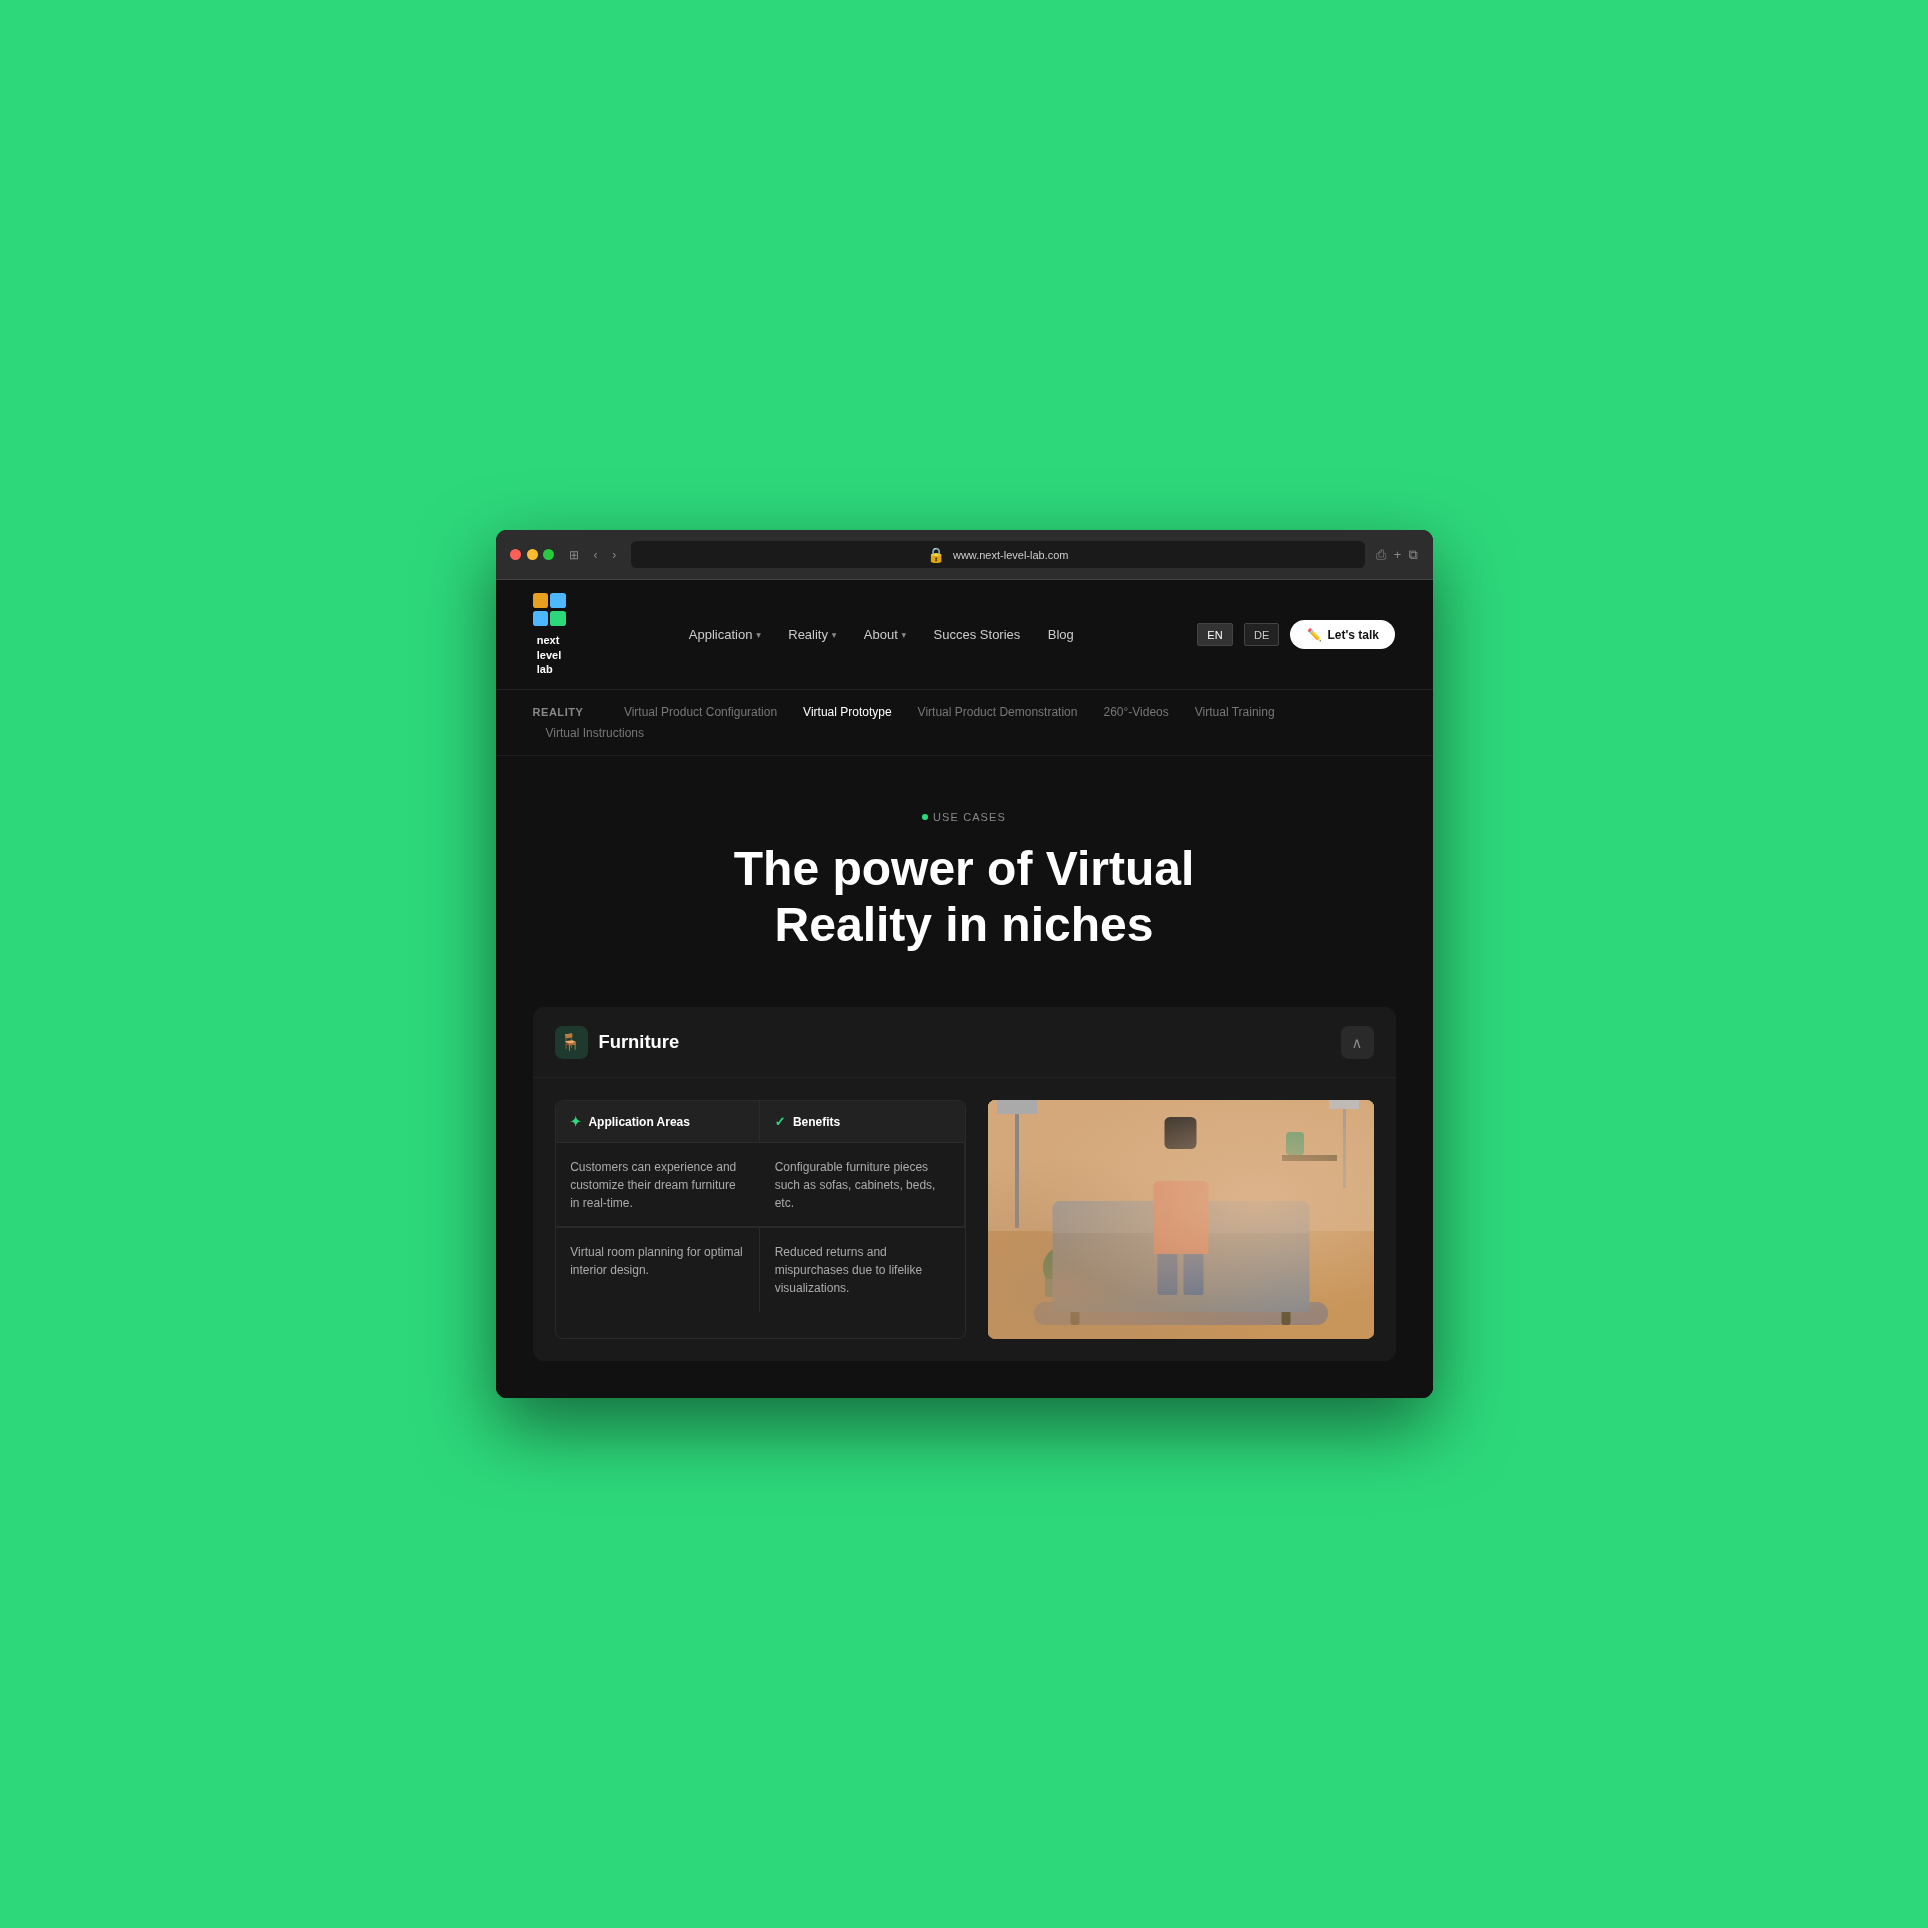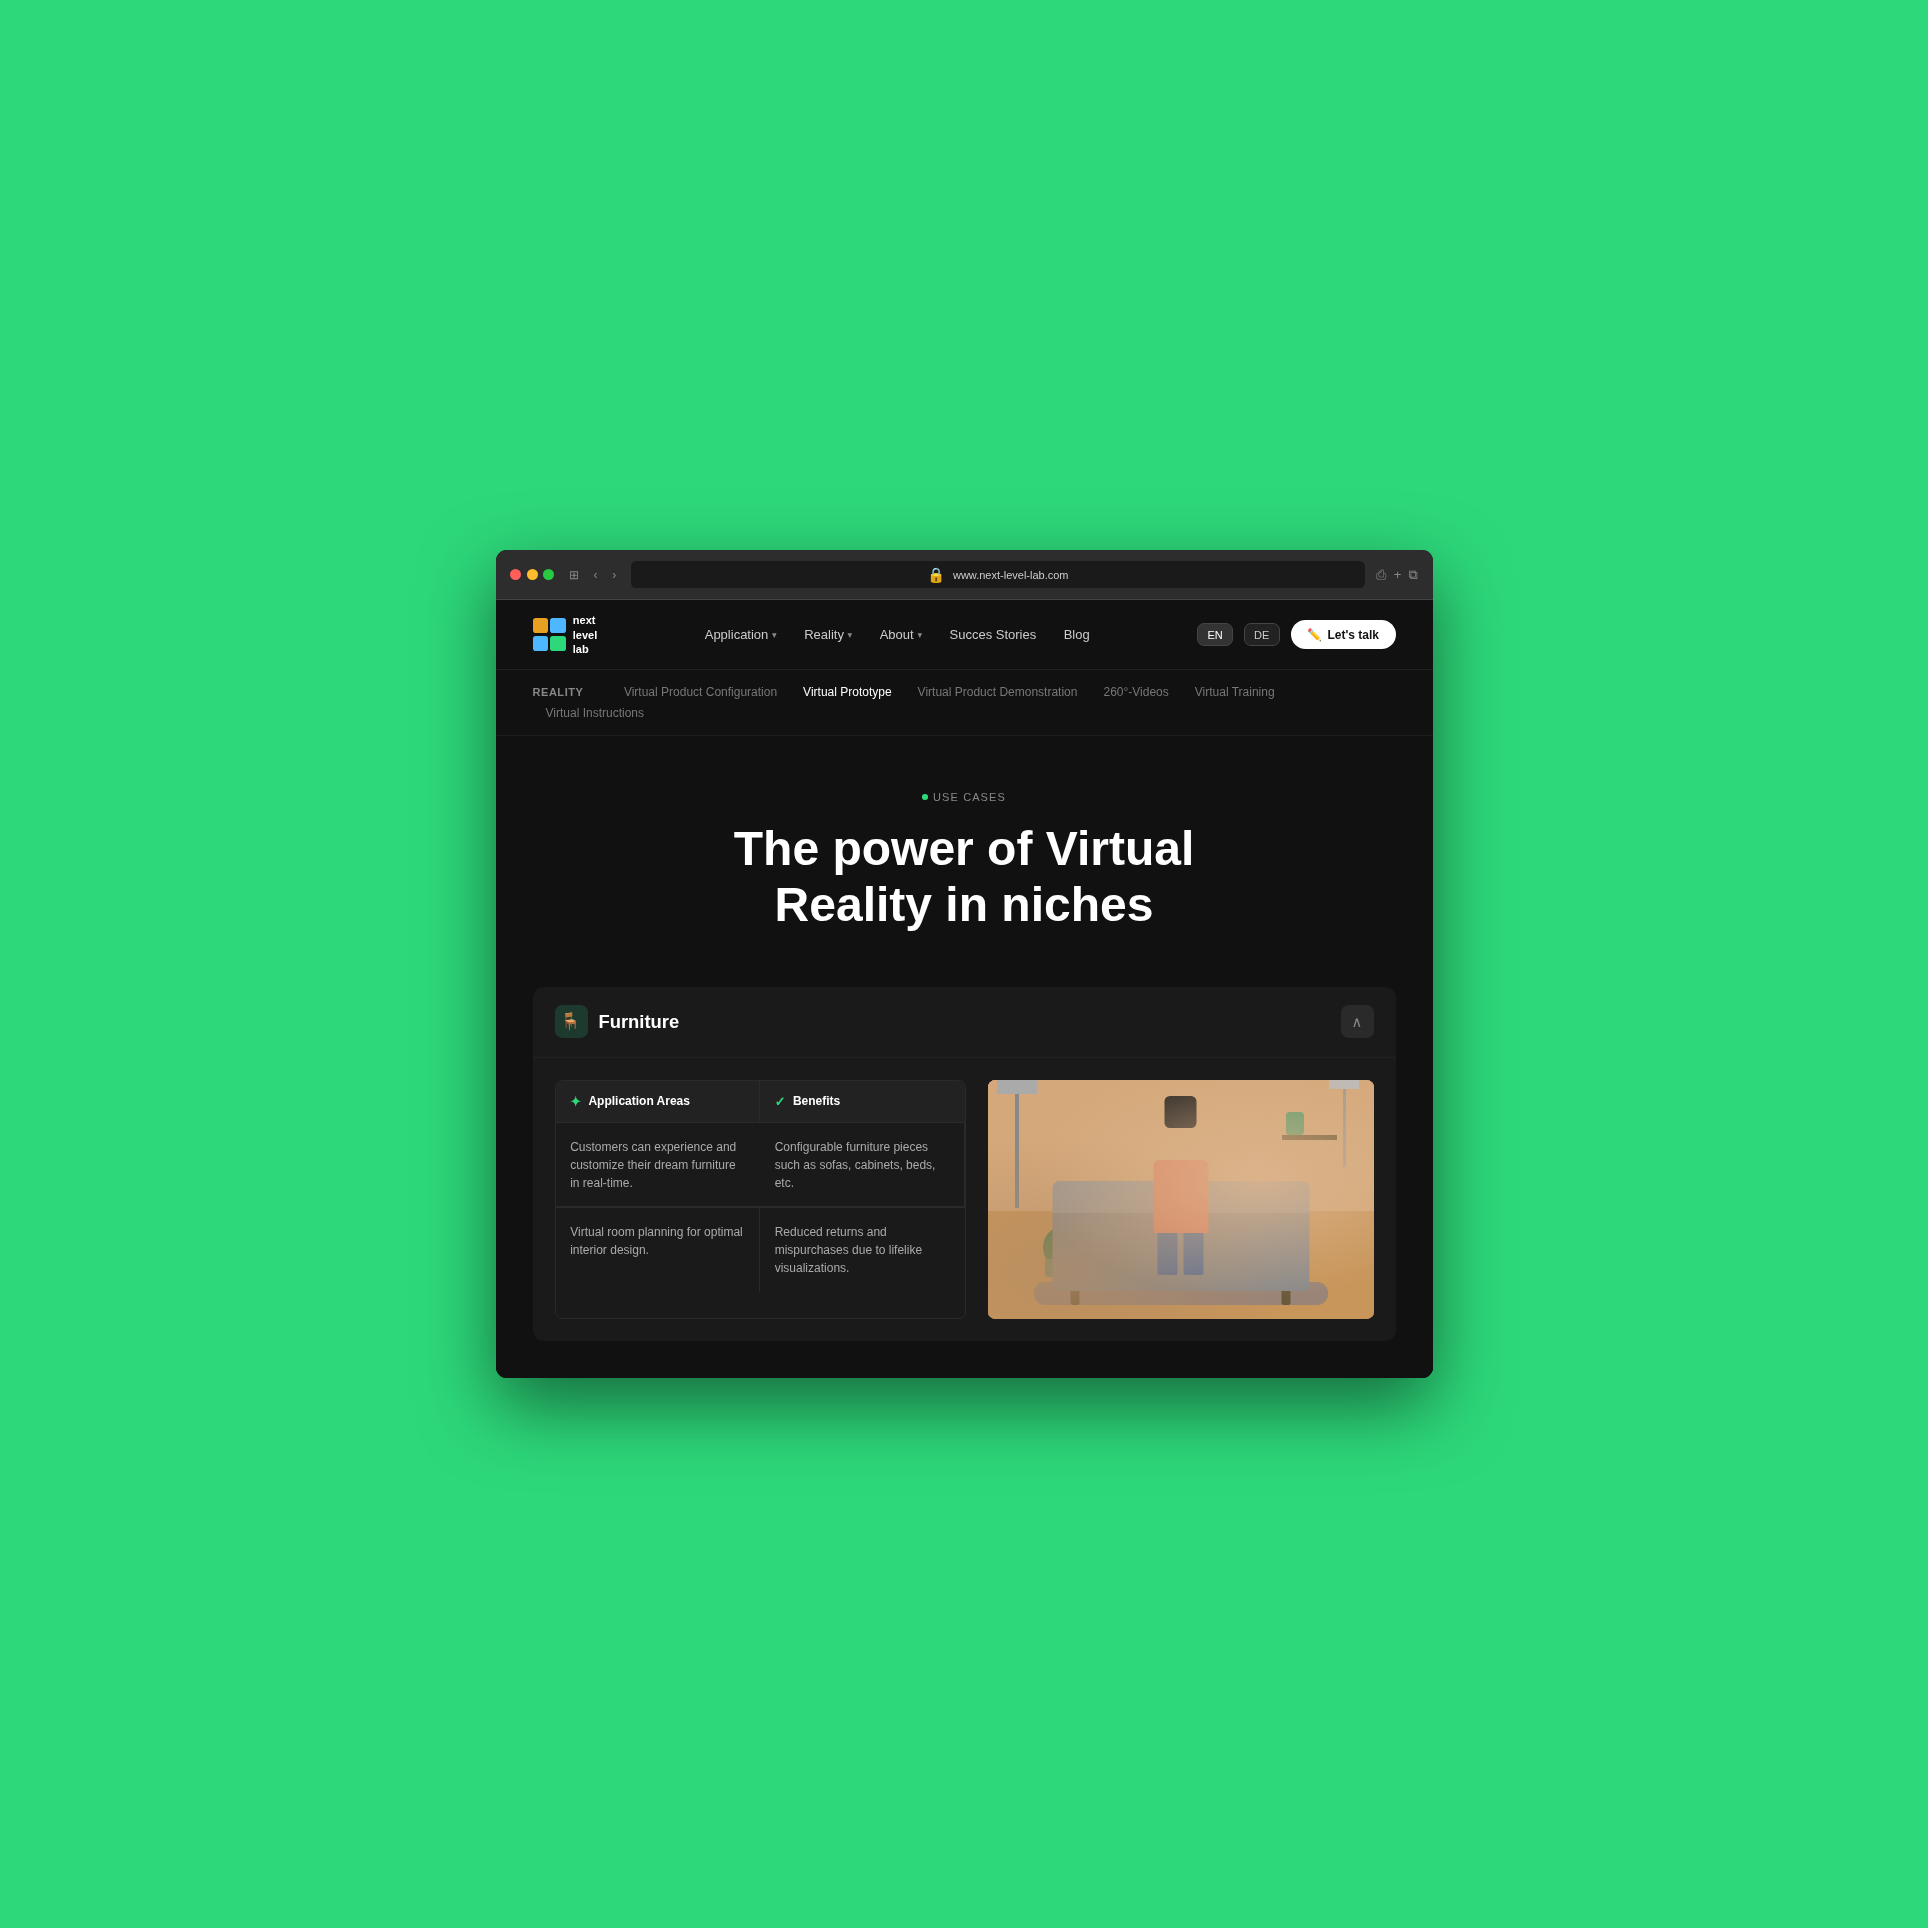--- a/index.html
+++ b/index.html
@@ -95,20 +95,21 @@
       display: flex;
       align-items: center;
       justify-content: space-between;
       border-bottom: 0.9px solid #222;
     }
 
     .logo-area {
       display: flex;
       align-items: center;
       gap: 7.3px;
+      flex-direction: column;
     }
 
     .logo-grid {
       display: grid;
       grid-template-columns: 1fr 1fr;
       gap: 2.8px;
       width: 33px;
       height: 33px;
     }
 
@@ -152,21 +153,21 @@
       display: flex;
       align-items: center;
       gap: 11px;
     }
 
     .lang-btn {
       background: #222;
       border: 0.9px solid #444;
       color: #ccc;
       padding: 4.6px 9.2px;
-      border-radius: 7px;
+      border-radius: 2px;
       font-size: 11px;
       cursor: pointer;
     }
 
     .lang-btn.active {
       background: #333;
       color: #fff;
     }
 
     .cta-btn {

